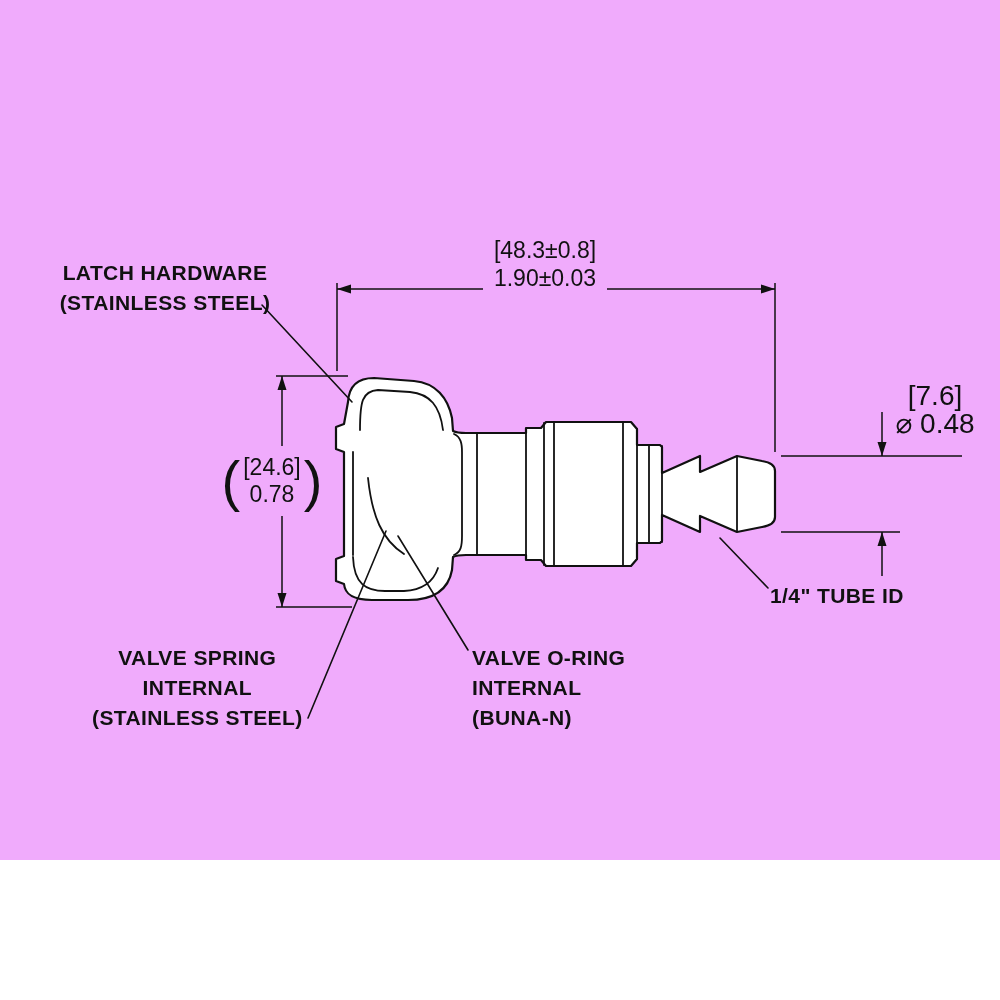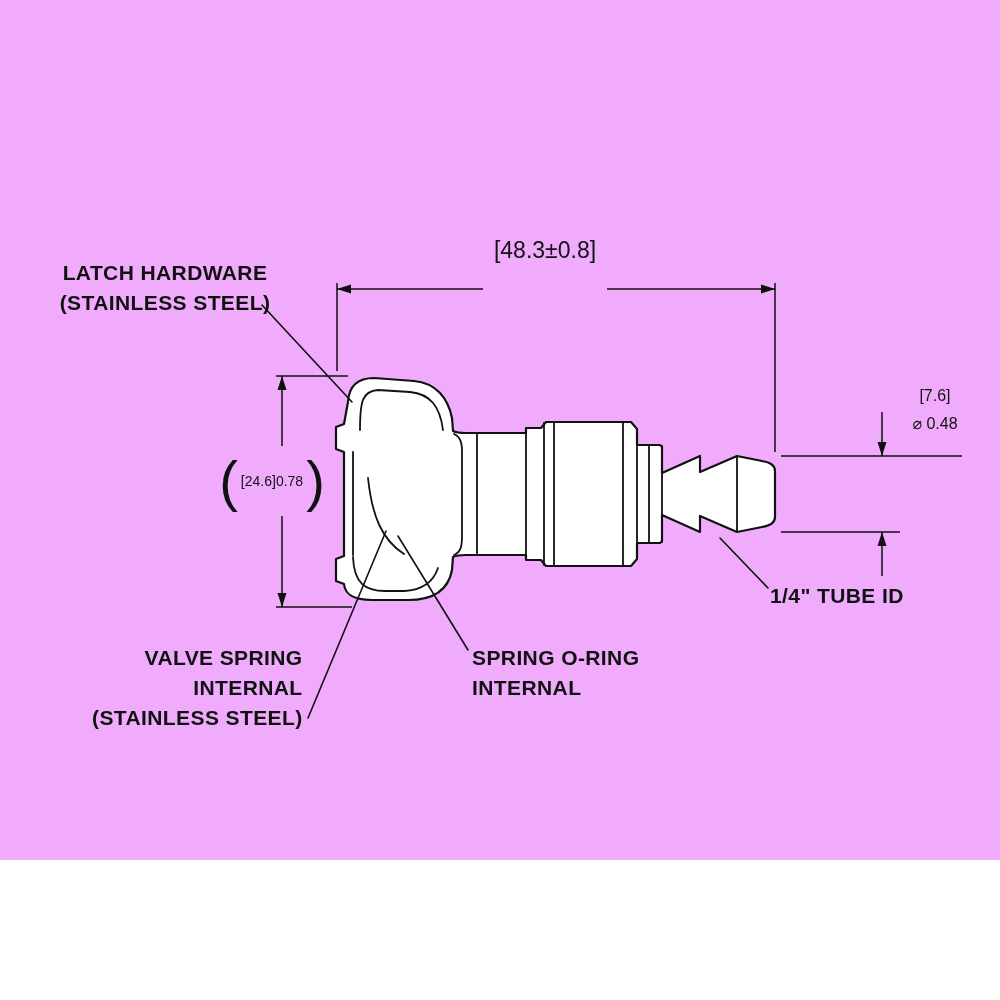--- a/index.html
+++ b/index.html
@@ -33,36 +33,36 @@
   }
   .dim {
     position: absolute;
     font-weight: normal;
     font-size: 23px;
     color: #111;
     text-align: center;
     white-space: nowrap;
   }
   .dim-top { left: 452px; top: 236px; width: 186px; line-height: 28px; }
-  .dim-right { left: 892px; top: 382px; width: 86px; line-height: 28px; font-size: 16px; }
+  .dim-right { left: 892px; top: 382px; width: 86px; line-height: 28px; font-size: 28px; }
   .dim-left {
     left: 220px; top: 448px; width: 104px; height: 66px;
     display: flex; align-items: center; justify-content: center; gap: 3px;
   }
   .dim-left .paren {
     font-size: 56px;
     font-weight: normal;
     line-height: 56px;
   }
   .dim-left .stack {
-    display: flex; flex-direction: row; align-items: center;
-    font-size: 14px; line-height: 27px;
+    display: flex; flex-direction: column; align-items: center;
+    font-size: 23px; line-height: 27px;
   }
   .label-latch { left: 52px; top: 258px; width: 226px; text-align: center; }
-  .label-spring { left: 92px; top: 643px; text-align: right; }
+  .label-spring { left: 92px; top: 643px; text-align: center; }
   .label-oring { left: 472px; top: 643px; text-align: left; }
   .label-tube { left: 770px; top: 581px; }
 </style>
 </head>
 <body>
 
 <div class="canvas">
 
   <svg class="linework" viewBox="0 0 1000 1000">
 
@@ -151,28 +151,30 @@
     <div>(STAINLESS STEEL)</div>
   </div>
 
   <div class="label label-spring">
     <div>VALVE SPRING</div>
     <div>INTERNAL</div>
     <div>(STAINLESS STEEL)</div>
   </div>
 
   <div class="label label-oring">
-    <div>SPRING O-RING</div>
+    <div>VALVE O-RING</div>
     <div>INTERNAL</div>
+    <div>(BUNA-N)</div>
   </div>
 
   <div class="label label-tube">1/4" TUBE ID</div>
 
   <div class="dim dim-top">
     <div>[48.3±0.8]</div>
+    <div>1.90±0.03</div>
   </div>
 
   <div class="dim dim-left">
     <span class="paren">(</span>
     <span class="stack">
       <span>[24.6]</span>
       <span>0.78</span>
     </span>
     <span class="paren">)</span>
   </div>

